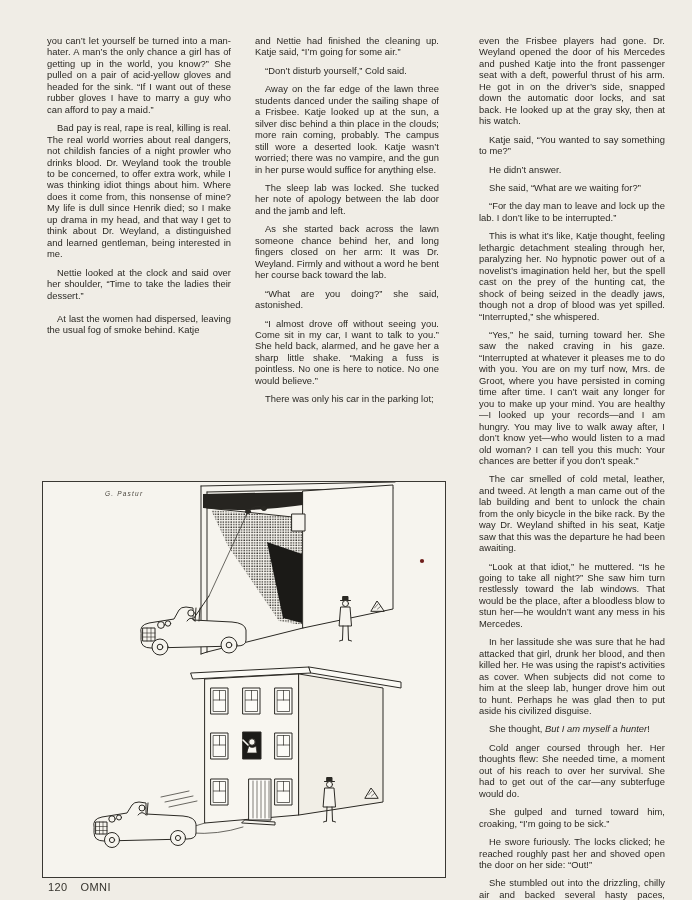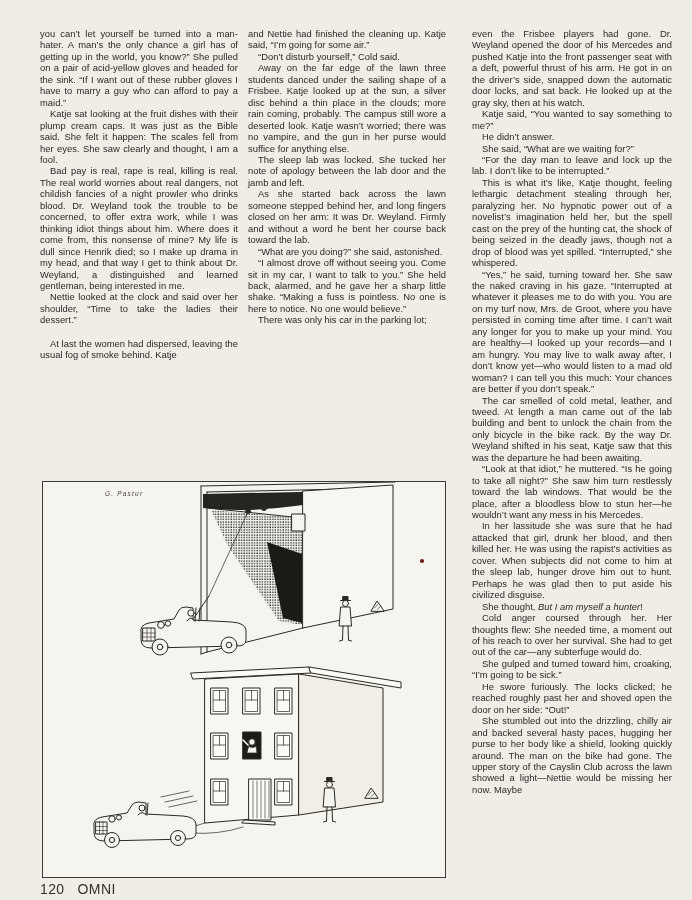--- a/index.html
+++ b/index.html
@@ -16,60 +16,59 @@
     top:28px;
     width:198px;
     font-size:9.4px;
     line-height:11.45px;
     text-align:justify;
     letter-spacing:0.02px;
   }
   #col-left{left:40px;}
   #col-mid{left:248px;}
   #col-right{left:472px;width:200px;}
-  .col p{margin:0;text-indent:10px;}
+  .col p{margin:7px;text-indent:10px;}
   .col p.no-indent{text-indent:0;}
   .col p.section-gap{margin-top:12px;}
   .illustration-box{
     position:absolute;
     left:42px;top:481px;
     width:404px;height:397px;
     background:#f6f4ee;
     border:1px solid #3a3833;
     box-sizing:border-box;
   }
   .illustration-box svg{display:block;width:100%;height:100%;}
   .footer{
     position:absolute;
-    left:40px;top:881px;
-    font-size:14px;
+    left:48px;top:881px;
+    font-size:11px;
     color:#35332d;
     letter-spacing:0.4px;
   }
   .footer .pagenum{margin-right:13px;}
 </style>
 </head>
 <body>
 
 <div class="page">
 
   <div class="col" id="col-left">
     <p class="no-indent">you can’t let yourself be turned into a man-hater. A man’s the only chance a girl has of getting up in the world, you know?” She pulled on a pair of acid-yellow gloves and headed for the sink. “If I want out of these rubber gloves I have to marry a guy who can afford to pay a maid.”</p>
-    <p>Katje sat looking at the fruit dishes with their plump cream caps. It was just as the Bible said. She felt it happen: The scales fell from her eyes. She saw clearly and thought, I am a fool.</p>
     <p>Bad pay is real, rape is real, killing is real. The real world worries about real dangers, not childish fancies of a night prowler who drinks blood. Dr. Weyland took the trouble to be concerned, to offer extra work, while I was thinking idiot things about him. Where does it come from, this nonsense of mine? My life is dull since Henrik died; so I make up drama in my head, and that way I get to think about Dr. Weyland, a distinguished and learned gentleman, being interested in me.</p>
     <p>Nettie looked at the clock and said over her shoulder, “Time to take the ladies their dessert.”</p>
     <p class="section-gap">At last the women had dispersed, leaving the usual fog of smoke behind. Katje</p>
   </div>
 
   <div class="col" id="col-mid">
     <p class="no-indent">and Nettie had finished the cleaning up. Katje said, “I’m going for some air.”</p>
     <p>“Don’t disturb yourself,” Cold said.</p>
     <p>Away on the far edge of the lawn three students danced under the sailing shape of a Frisbee. Katje looked up at the sun, a silver disc behind a thin place in the clouds; more rain coming, probably. The campus still wore a deserted look. Katje wasn’t worried; there was no vampire, and the gun in her purse would suffice for anything else.</p>
     <p>The sleep lab was locked. She tucked her note of apology between the lab door and the jamb and left.</p>
-    <p>As she started back across the lawn someone stepped behind her, and long fingers closed on her arm: It was Dr. Weyland. Firmly and without a word he bent her course back toward the lab.</p>
+    <p>As she started back across the lawn someone chance behind her, and long fingers closed on her arm: It was Dr. Weyland. Firmly and without a word he bent her course back toward the lab.</p>
     <p>“What are you doing?” she said, astonished.</p>
     <p>“I almost drove off without seeing you. Come sit in my car, I want to talk to you.” She held back, alarmed, and he gave her a sharp little shake. “Making a fuss is pointless. No one is here to notice. No one would believe.”</p>
     <p>There was only his car in the parking lot;</p>
   </div>
 
   <div class="col" id="col-right">
     <p class="no-indent">even the Frisbee players had gone. Dr. Weyland opened the door of his Mercedes and pushed Katje into the front passenger seat with a deft, powerful thrust of his arm. He got in on the driver’s side, snapped down the automatic door locks, and sat back. He looked up at the gray sky, then at his watch.</p>
     <p>Katje said, “You wanted to say something to me?”</p>
     <p>He didn’t answer.</p>
     <p>She said, “What are we waiting for?”</p>

